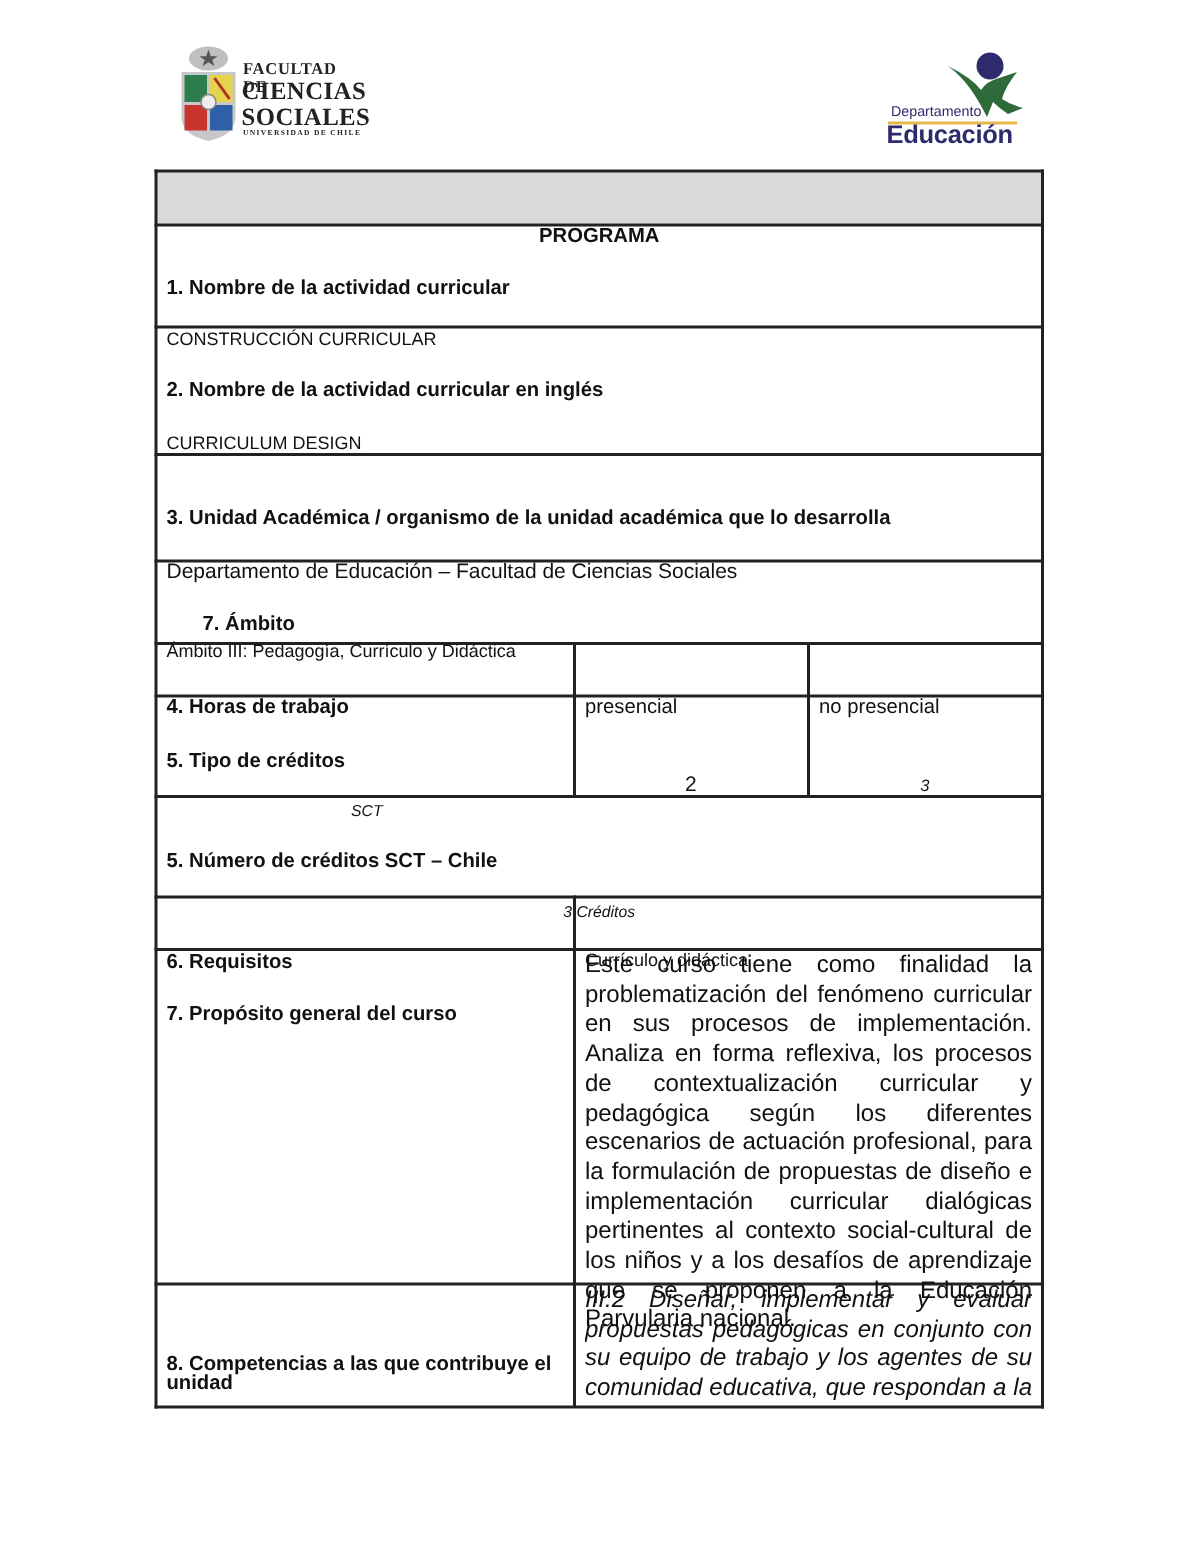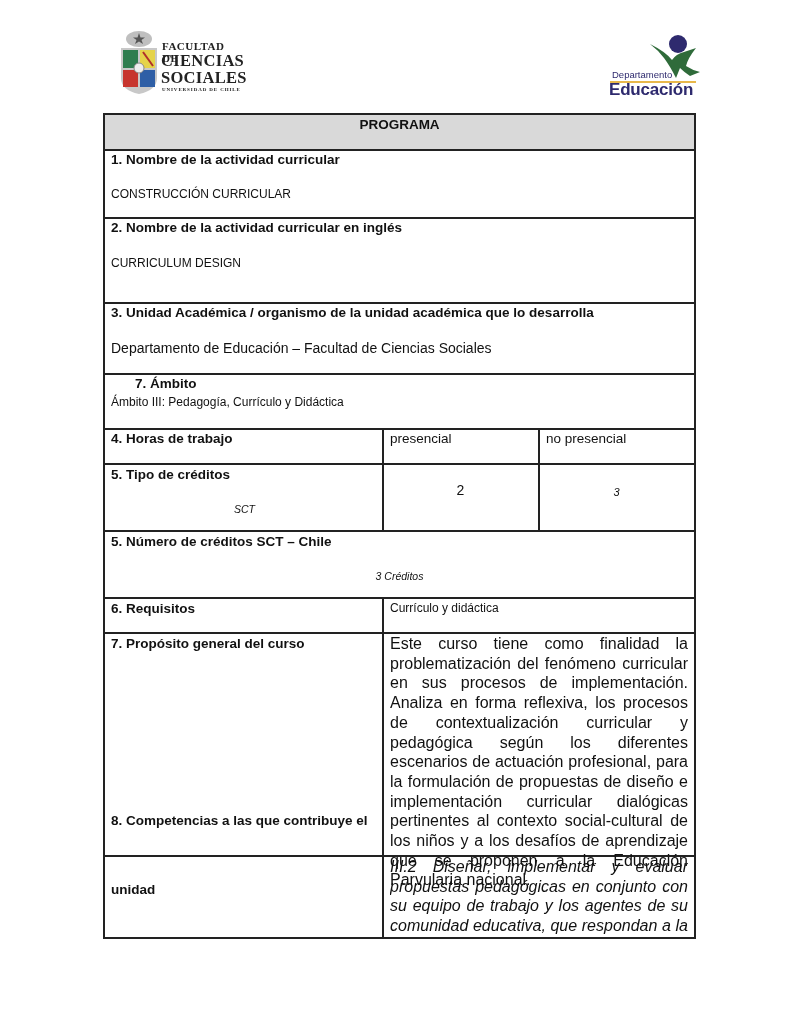--- a/index.html
+++ b/index.html
@@ -1,20 +1,20 @@
 <!DOCTYPE html>
 <html><head>
 <meta charset="utf-8">
 <style>
   html, body { margin: 0; padding: 0; background: #ffffff; }
   body { width: 800px; height: 1035px; position: relative; overflow: hidden;
          font-family: "Liberation Sans", "DejaVu Sans", sans-serif; color: #111; }
   .abs { position: absolute; }
   .line { position: absolute; background: #222; }
-  .t { position: absolute; font-size: 13px; line-height: 16px; white-space: nowrap; }
+  .t { position: absolute; font-size: 13px; line-height: 16px; white-space: nowrap; margin-top: 32px; }
   .b { font-weight: bold; font-size: 13.5px; }
   .i { font-style: italic; font-size: 10.5px; }
   .small { font-size: 12px; }
   .para { position: absolute; font-size: 16px; line-height: 19.7px; text-align: justify;
           text-align-last: left; }
   .header-bg { position: absolute; background: #d9d9d9; }
 
   
   .fac-text { font-family: "Liberation Serif", "DejaVu Serif", serif; color: #222; font-weight: bold; }
 </style>
@@ -34,21 +34,21 @@
     <rect x="22" y="40" width="15" height="17" fill="#2f5fa6"></rect>
     <circle cx="21" cy="38" r="5" fill="#eee" stroke="#888" stroke-width="1"></circle>
     <line x1="25" y1="22" x2="35" y2="36" stroke="#b0302a" stroke-width="2"></line>
   </svg>
   <div class="abs fac-text" style="left:44px; top:10px; font-size:11px; letter-spacing:0.5px;">FACULTAD DE</div>
   <div class="abs fac-text" style="left:43px; top:21px; font-size:16.5px; letter-spacing:0.3px;">CIENCIAS</div>
   <div class="abs fac-text" style="left:43px; top:38px; font-size:16.5px; letter-spacing:0.3px;">SOCIALES</div>
   <div class="abs fac-text" style="left:44px; top:57px; font-size:5px; letter-spacing:0.9px;">UNIVERSIDAD DE CHILE</div>
 </div>
 
-<div class="abs" style="left:588px; top:32px; width:100px; height:64px;margin-left:18px;">
+<div class="abs" style="left:588px; top:32px; width:100px; height:64px;">
   <svg class="abs" style="left:0; top:0;" width="100" height="50" viewBox="0 0 100 50">
     <circle cx="72" cy="12" r="9" fill="#2e2a6e"></circle>
     <path d="M44 12 Q60 20 66 28 Q70 22 78 20 L90 16 Q82 26 80 34 Q86 38 94 40 L84 44 Q78 40 74 36 L70 46 Q64 34 58 26 Q52 18 44 12 Z" fill="#2f6b3a"></path>
   </svg>
   <div class="abs" style="left:6px; top:37px; font-size:9.5px; color:#2e2a6e;">Departamento</div>
   <div class="abs" style="left:4px; top:49px; width:86px; height:2px; background:#e8b84b;"></div>
   <div class="abs" style="left:3px; top:48px; font-size:17px; font-weight:bold; color:#2e2a6e; letter-spacing:-0.2px;">Educación</div>
 </div>
 
 <div>
@@ -100,16 +100,16 @@
 
   <div class="t b" style="left:111px; top:534px;">5. Número de créditos SCT – Chile</div>
   <div class="t i" style="left:104px; top:568px; width:591px; text-align:center;">3 Créditos</div>
 
   <div class="t b" style="left:111px; top:601px;">6. Requisitos</div>
   <div class="t small" style="left:390px; top:600px;">Currículo y didáctica</div>
 
   <div class="t b" style="left:111px; top:636px;">7. Propósito general del curso</div>
   <div class="para" style="left:390px; top:634px; width:298px;">Este curso tiene como finalidad la problematización del fenómeno curricular en sus procesos de implementación. Analiza en forma reflexiva, los procesos de contextualización curricular y pedagógica según los diferentes escenarios de actuación profesional, para la formulación de propuestas de diseño e implementación curricular dialógicas pertinentes al contexto social-cultural de los niños y a los desafíos de aprendizaje que se proponen a la Educación Parvularia nacional.</div>
 
-  <div class="t b" style="left:111px; top:813px;">8. Competencias a las que contribuye el</div>
+  <div class="t b" style="left:111px; top:869px;">8. Competencias a las que contribuye el</div>
   <div class="t b" style="left:111px; top:882px;">unidad</div>
   <div class="para" style="left:390px; top:857px; width:298px; height:80px; overflow:hidden;font-style:italic;">III.2 Diseñar, implementar y evaluar propuestas pedagógicas en conjunto con su equipo de trabajo y los agentes de su comunidad educativa, que respondan a la diversidad cultural y a su grupo de</div>
 </div>
 
 </body></html>

